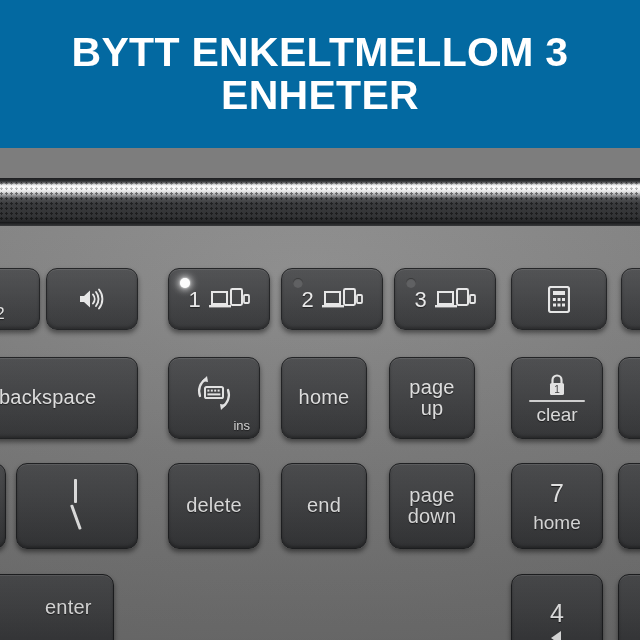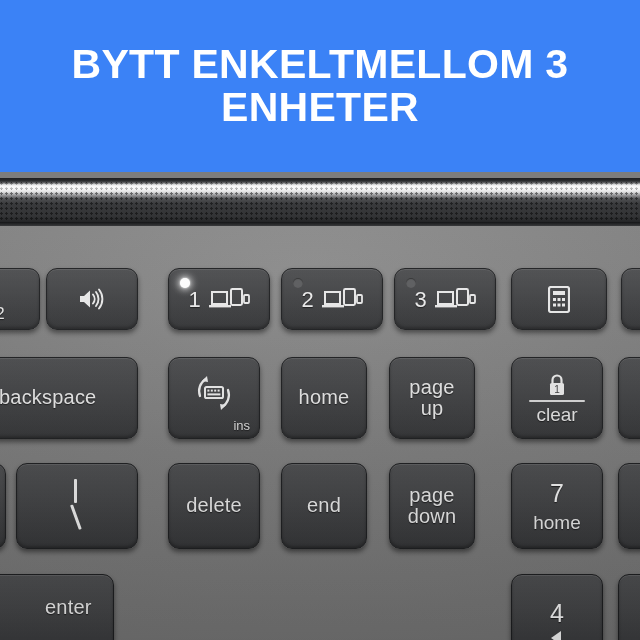--- a/index.html
+++ b/index.html
@@ -6,22 +6,22 @@
   html,body{margin:0;padding:0;}
   body{
     width:640px;height:640px;overflow:hidden;
     font-family:"Liberation Sans", sans-serif;
     background:#7d7d7d;
   }
   #stage{position:relative;width:640px;height:640px;overflow:hidden;}
 
   
   .banner{
-    position:absolute;left:0;top:0;width:640px;height:172px;
-    background:#3b82f6;
+    position:absolute;left:0;top:0;width:640px;height:148px;
+    background:#0369a1;
     display:flex;align-items:center;justify-content:center;
     box-sizing:border-box;padding:0 40px;
   }
   .banner-title{
     color:#ffffff;
     font-size:41px;line-height:1.05;
     font-weight:700;letter-spacing:0.3px;
     text-align:center;
     text-transform:uppercase;
     font-family:"Liberation Sans", sans-serif;

